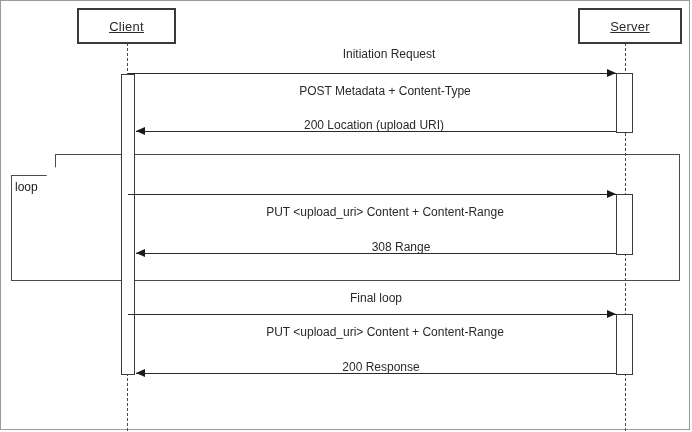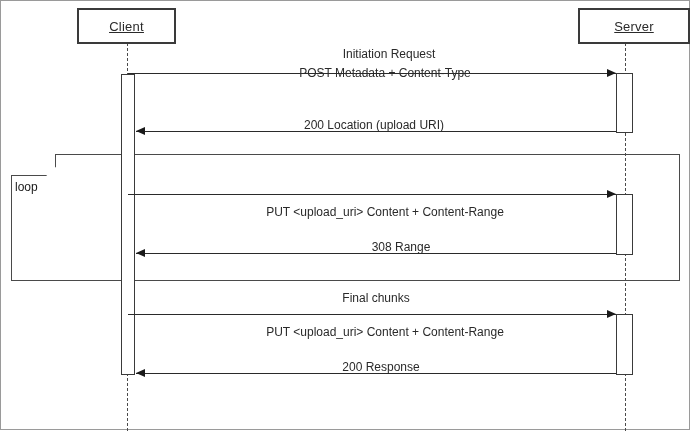--- a/index.html
+++ b/index.html
@@ -116,40 +116,40 @@
 
   <div id="frame-border"></div>
 
   <div class="lifeline" style="left:127px; top:43px; height:388px;"></div>
   <div class="lifeline" style="left:625px; top:43px; height:388px;"></div>
 
   <div class="participant" style="left:77px; top:8px; width:99px; height:36px;text-decoration:underline;">
     <span class="participant-label">Client</span>
   </div>
 
-  <div class="participant" style="left:578px; top:8px; width:112px; height:36px;">
+  <div class="participant" style="left:578px; top:8px; width:104px; height:36px;">
     <span class="participant-label">Server</span>
   </div>
 
   <div class="fragment" style="left:11px; top:154px; width:669px; height:127px;"></div>
   <div class="fragment-tab" style="left:11px; top:154px; width:45px; height:22px;"></div>
   <span class="fragment-tab-label" style="left:15px; top:157px;margin-top:23px;">loop</span>
 
   <div class="activation" style="left:121px; top:74px; width:14px; height:301px;"></div>
 
   <div class="activation" style="left:616px; top:73px; width:17px; height:60px;"></div>
   <div class="activation" style="left:616px; top:194px; width:17px; height:61px;"></div>
   <div class="activation" style="left:616px; top:314px; width:17px; height:61px;"></div>
 
   <span class="msg-label" style="left:385px; top:47px;">Initiation Request</span>
 
 
-  <span class="msg-label" style="left:372px; top:291px;">Final chunks</span>
+  <span class="msg-label" style="left:372px; top:291px;">Final loop</span>
 
-  <span class="msg-label" style="left:381px; top:66px;">POST Metadata + Content-Type</span>
+  <span class="msg-label" style="left:381px; top:84px;">POST Metadata + Content-Type</span>
   <div class="msg-line" style="left:128px; top:73px; width:488px;"></div>
   <div class="arrowhead right" style="left:607px; top:69px;"></div>
 
   <span class="msg-label" style="left:370px; top:118px;">200 Location (upload URI)</span>
   <div class="msg-line" style="left:136px; top:131px; width:480px;"></div>
   <div class="arrowhead left" style="left:136px; top:127px;"></div>
 
   <span class="msg-label" style="left:381px; top:205px;">PUT &lt;upload_uri&gt; Content + Content-Range</span>
   <div class="msg-line" style="left:128px; top:194px; width:488px;"></div>
   <div class="arrowhead right" style="left:607px; top:190px;"></div>

